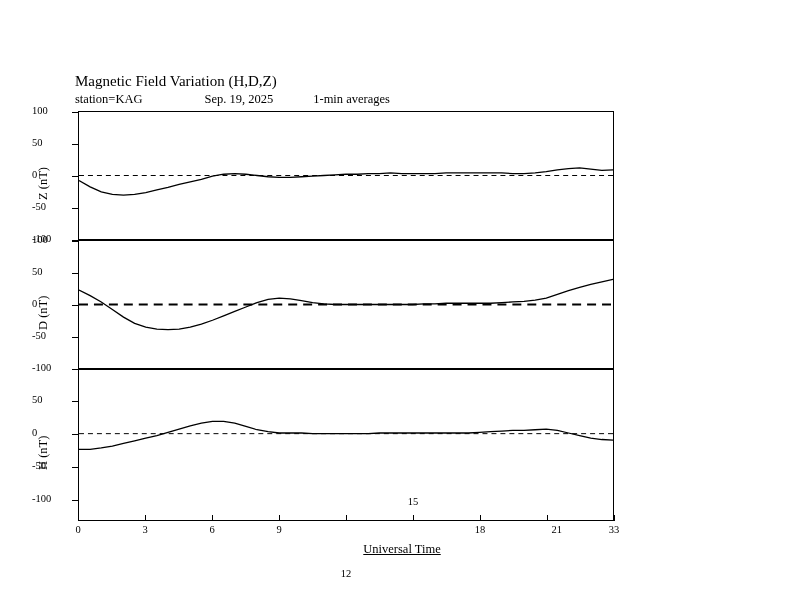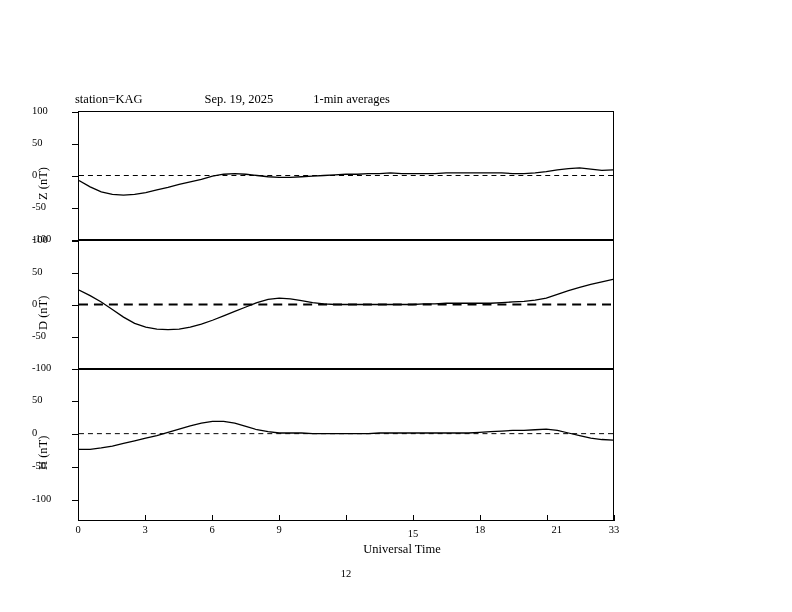--- a/index.html
+++ b/index.html
@@ -81,27 +81,28 @@
     white-space: nowrap;
   }
   .xaxis-label {
     position: absolute;
     left: 0; right: 0;
     top: 542px;
     text-align: center;
     font-size: 12.5px;
     font-family: "Liberation Serif", serif;
   }
-  .xaxis-label-inner { display:inline-block; margin-left: 12px; }
+  .xaxis-label-inner { display:inline-block; margin-left: 12px; text-decoration: underline; }
 </style>
 </head>
 <body>
 
 <div id="root">
 
+  <div class="title">Magnetic Field Variation (H,D,Z)</div>
 
   <div class="subtitle-row">
     <span>station=KAG</span><span class="sep1"></span><span>Sep. 19, 2025</span><span class="sep2"></span><span>1-min averages</span>
   </div>
 
   <div class="ylabel" id="ylabel-z">Z (nT)</div>
   <div class="ylabel" id="ylabel-d">D (nT)</div>
   <div class="ylabel" id="ylabel-h">H (nT)</div>
 
   <div class="panel" id="panel-z">
@@ -161,21 +162,21 @@
       <div class="xtick" style="left: 63px; top: 524px;">0</div>
       <div style="position: absolute; left: 78px; top: 515px; width: 1px; height: 6px; background: rgb(0, 0, 0);"></div>
       <div class="xtick" style="left: 130px; top: 524px;">3</div>
       <div style="position: absolute; left: 145px; top: 515px; width: 1px; height: 6px; background: rgb(0, 0, 0);"></div>
       <div class="xtick" style="left: 197px; top: 524px;">6</div>
       <div style="position: absolute; left: 212px; top: 515px; width: 1px; height: 6px; background: rgb(0, 0, 0);"></div>
       <div class="xtick" style="left: 264px; top: 524px;">9</div>
       <div style="position: absolute; left: 279px; top: 515px; width: 1px; height: 6px; background: rgb(0, 0, 0);"></div>
       <div class="xtick" style="left: 331px; top: 524px; margin-top: 44px;">12</div>
       <div style="position: absolute; left: 346px; top: 515px; width: 1px; height: 6px; background: rgb(0, 0, 0);"></div>
-      <div class="xtick" style="left: 398px; top: 528px;">15</div>
+      <div class="xtick" style="left: 398px; top: 496px;">15</div>
       <div style="position: absolute; left: 413px; top: 515px; width: 1px; height: 6px; background: rgb(0, 0, 0);"></div>
       <div class="xtick" style="left: 465px; top: 524px;">18</div>
       <div style="position: absolute; left: 480px; top: 515px; width: 1px; height: 6px; background: rgb(0, 0, 0);"></div>
       <div class="xtick" style="left: 532px; top: 524px; text-align: right;">21</div>
       <div style="position: absolute; left: 547px; top: 515px; width: 1px; height: 6px; background: rgb(0, 0, 0);"></div>
       <div class="xtick" style="left: 599px; top: 524px;">33</div>
       <div style="position: absolute; left: 614px; top: 515px; width: 1px; height: 6px; background: rgb(0, 0, 0);"></div>
     </div>
 </div>
 

